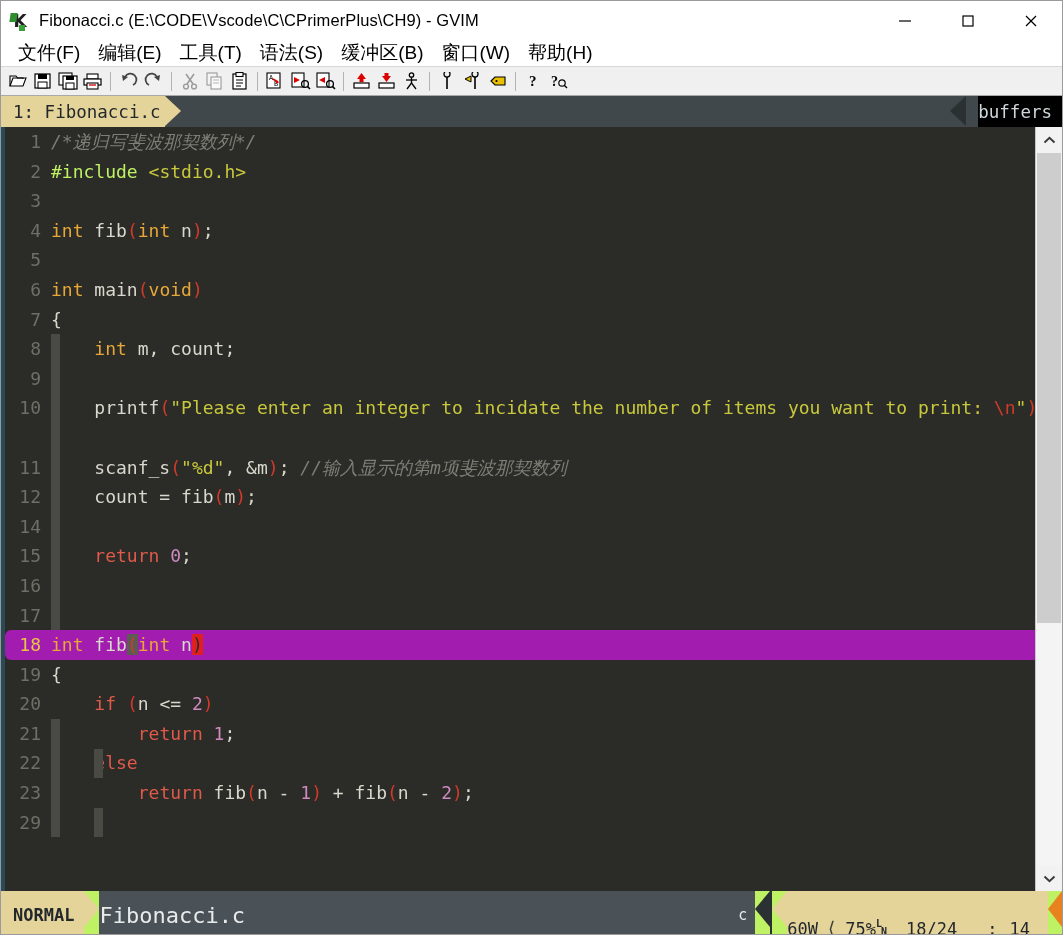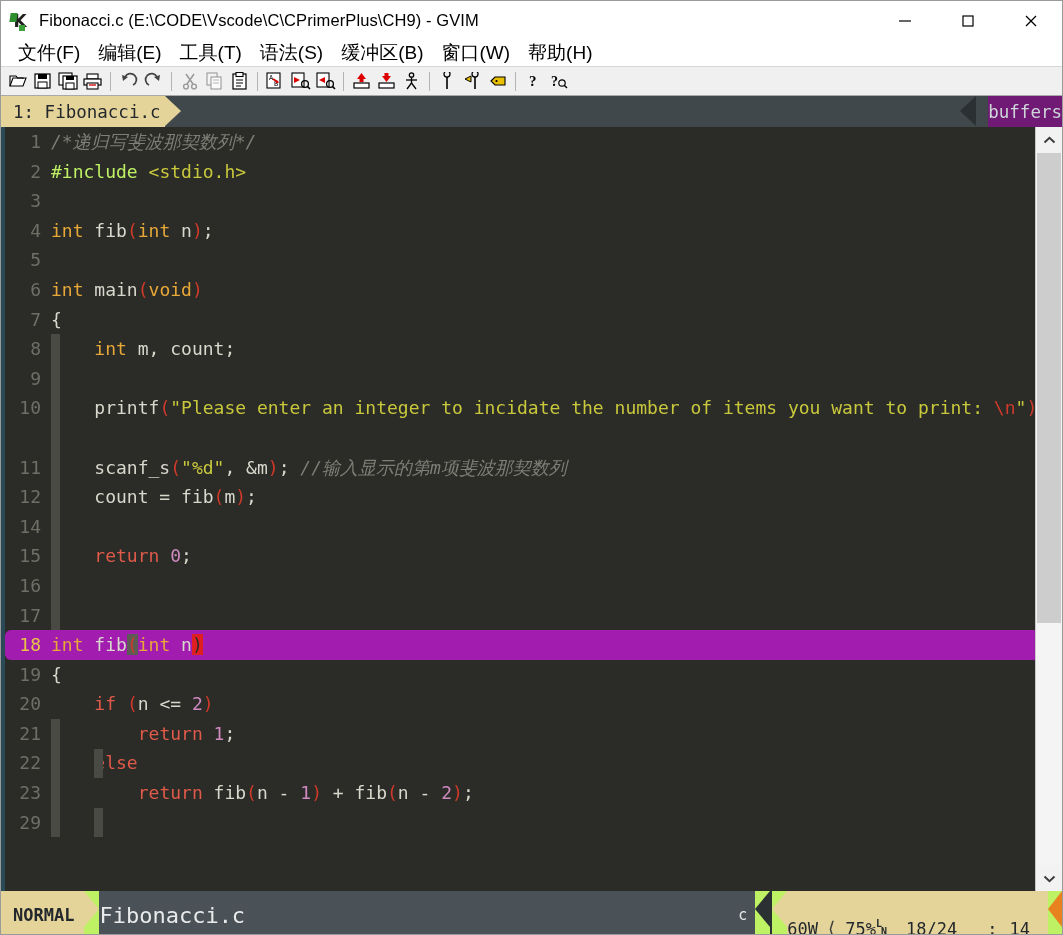--- a/index.html
+++ b/index.html
@@ -151,26 +151,27 @@
   }
   .tabline-fill { flex: 1 1 auto; }
   .tab-arrow-l-dark {
     width: 0; height: 0;
     border-top: 15.5px solid transparent;
     border-bottom: 15.5px solid transparent;
     border-right: 16px solid #2b3033;
     flex: 0 0 auto;
   }
   .tab-buffers {
-    background: #701a75;
+    background: #000000;
     color: #cfd6da;
     font-family: "DejaVu Sans Mono", monospace;
     font-size: 17.5px;
     display: flex;
     align-items: center;
+    padding-right: 10px;
     white-space: nowrap;
     margin-left: 12px;
   }
 
   
   .editor-wrap {
     position: relative;
     height: 764px;
     background: #2b2b28;
     display: flex;

